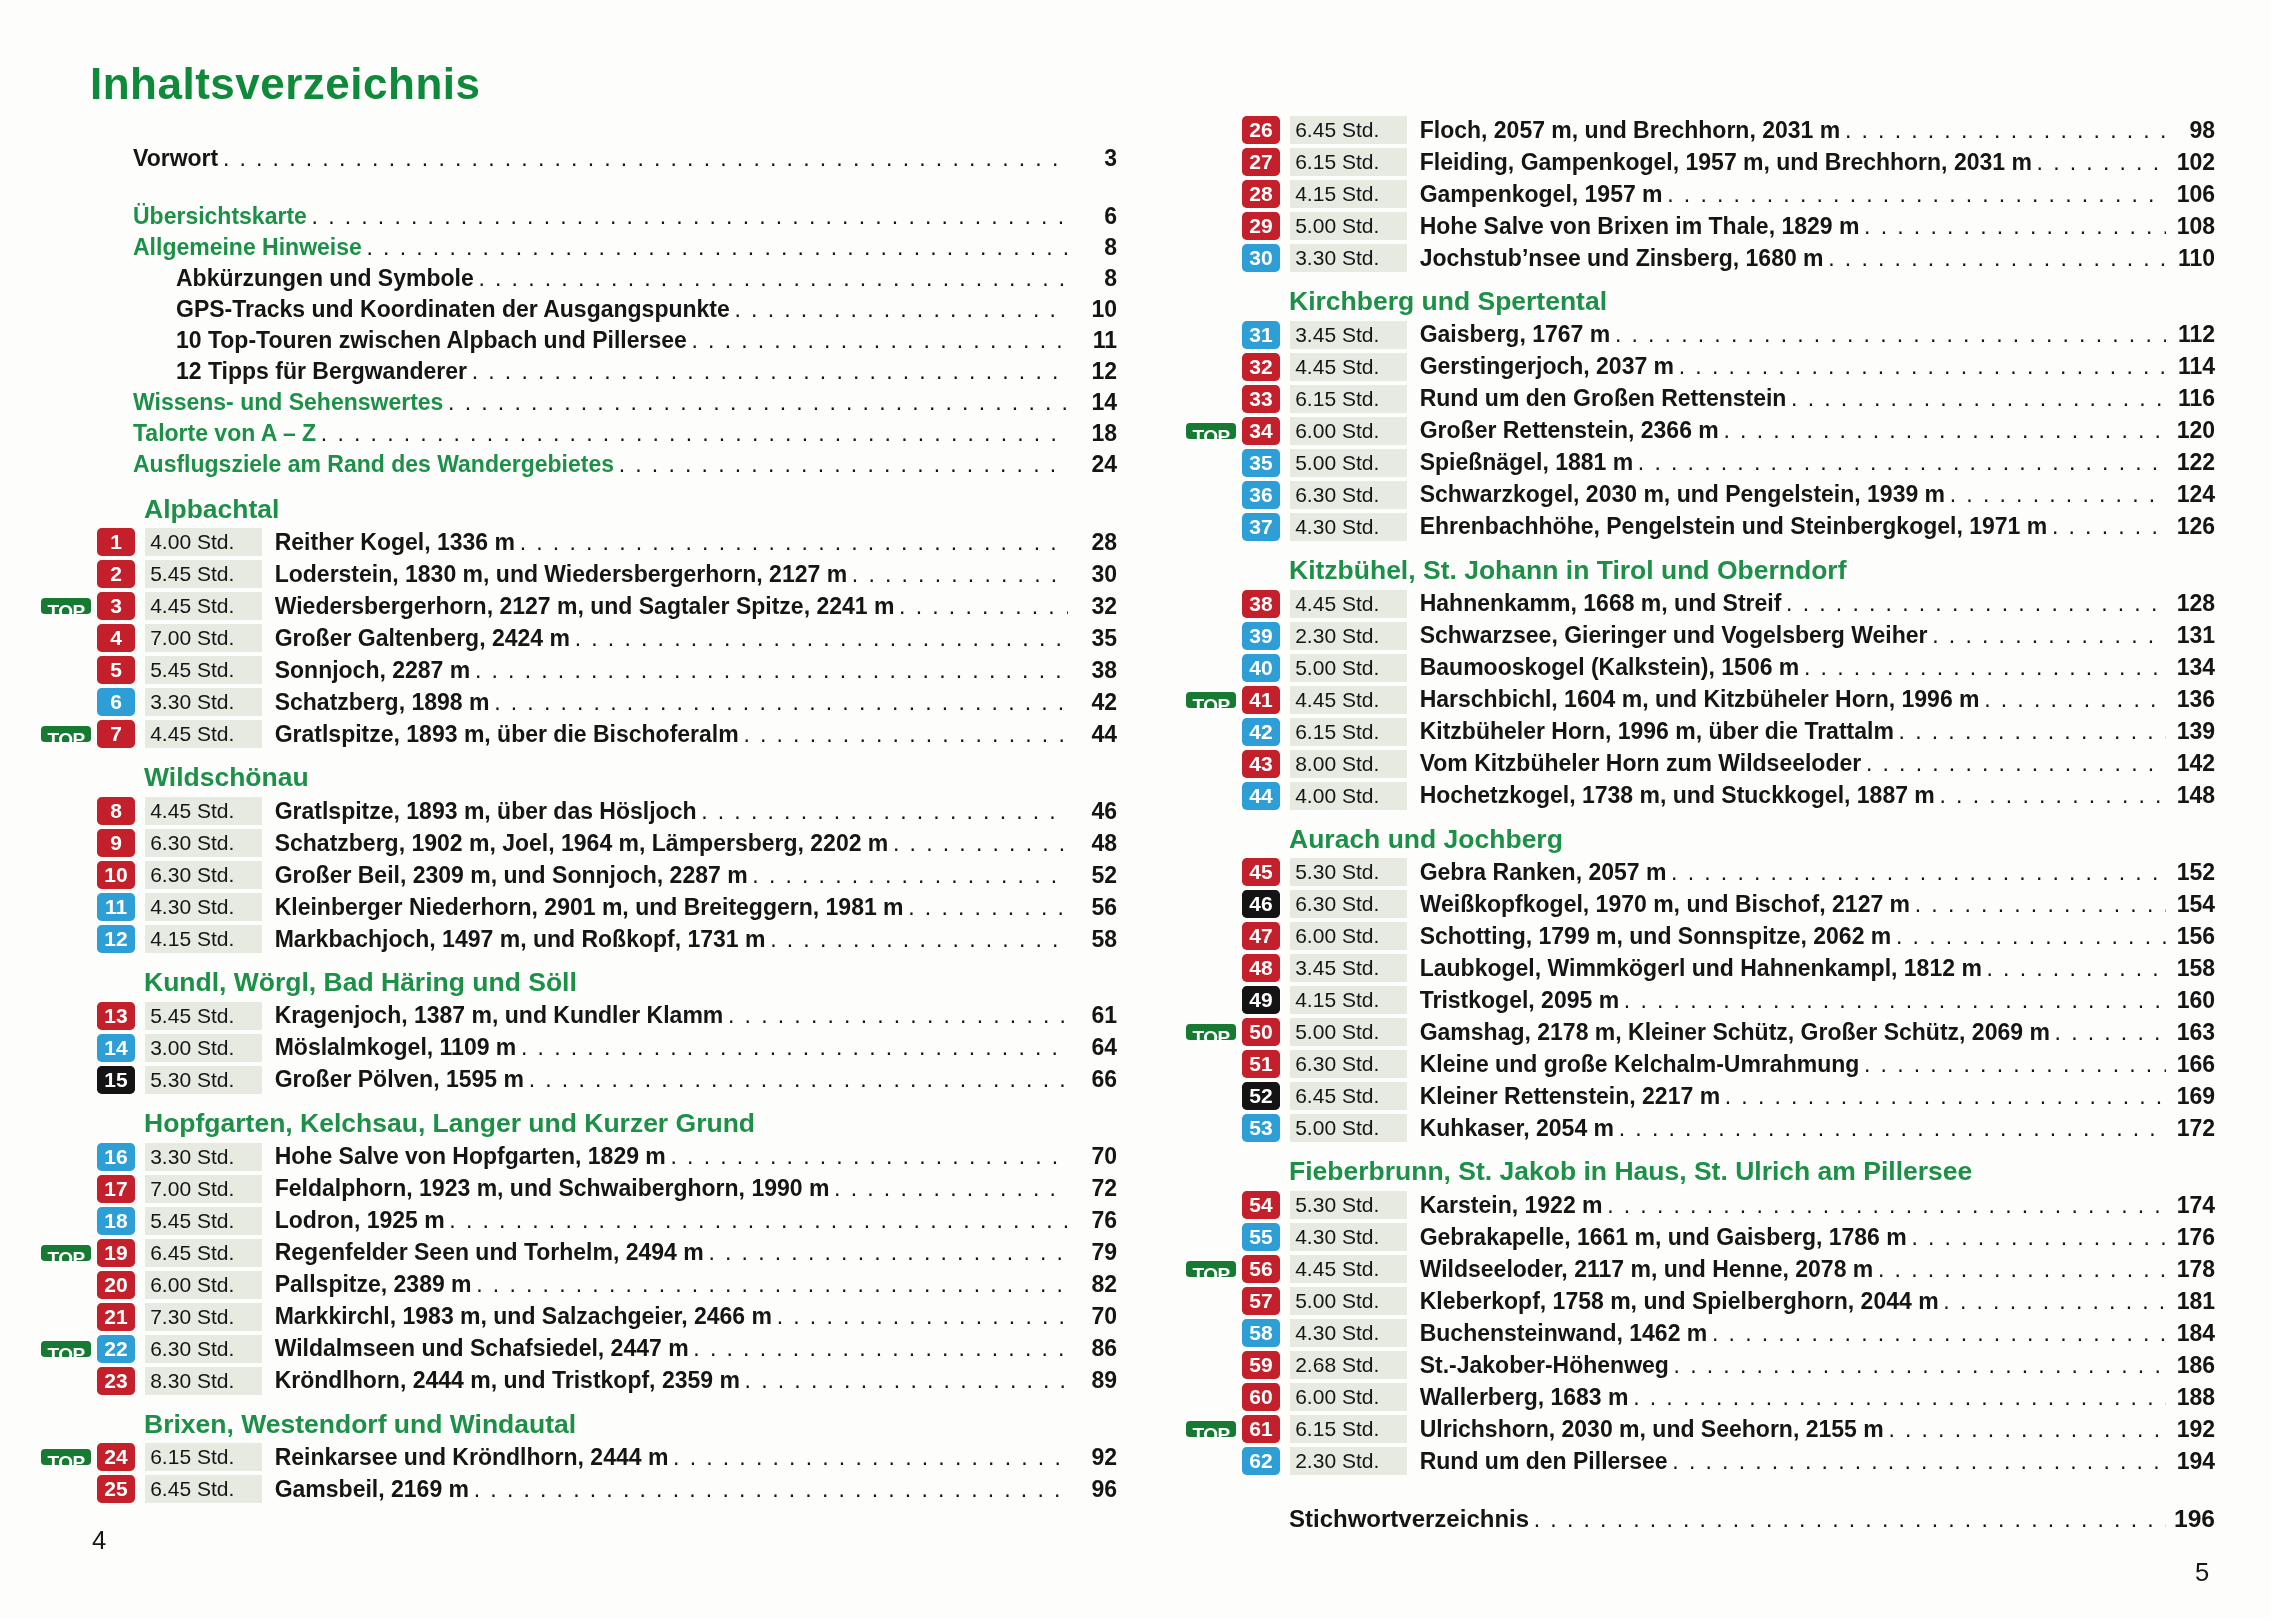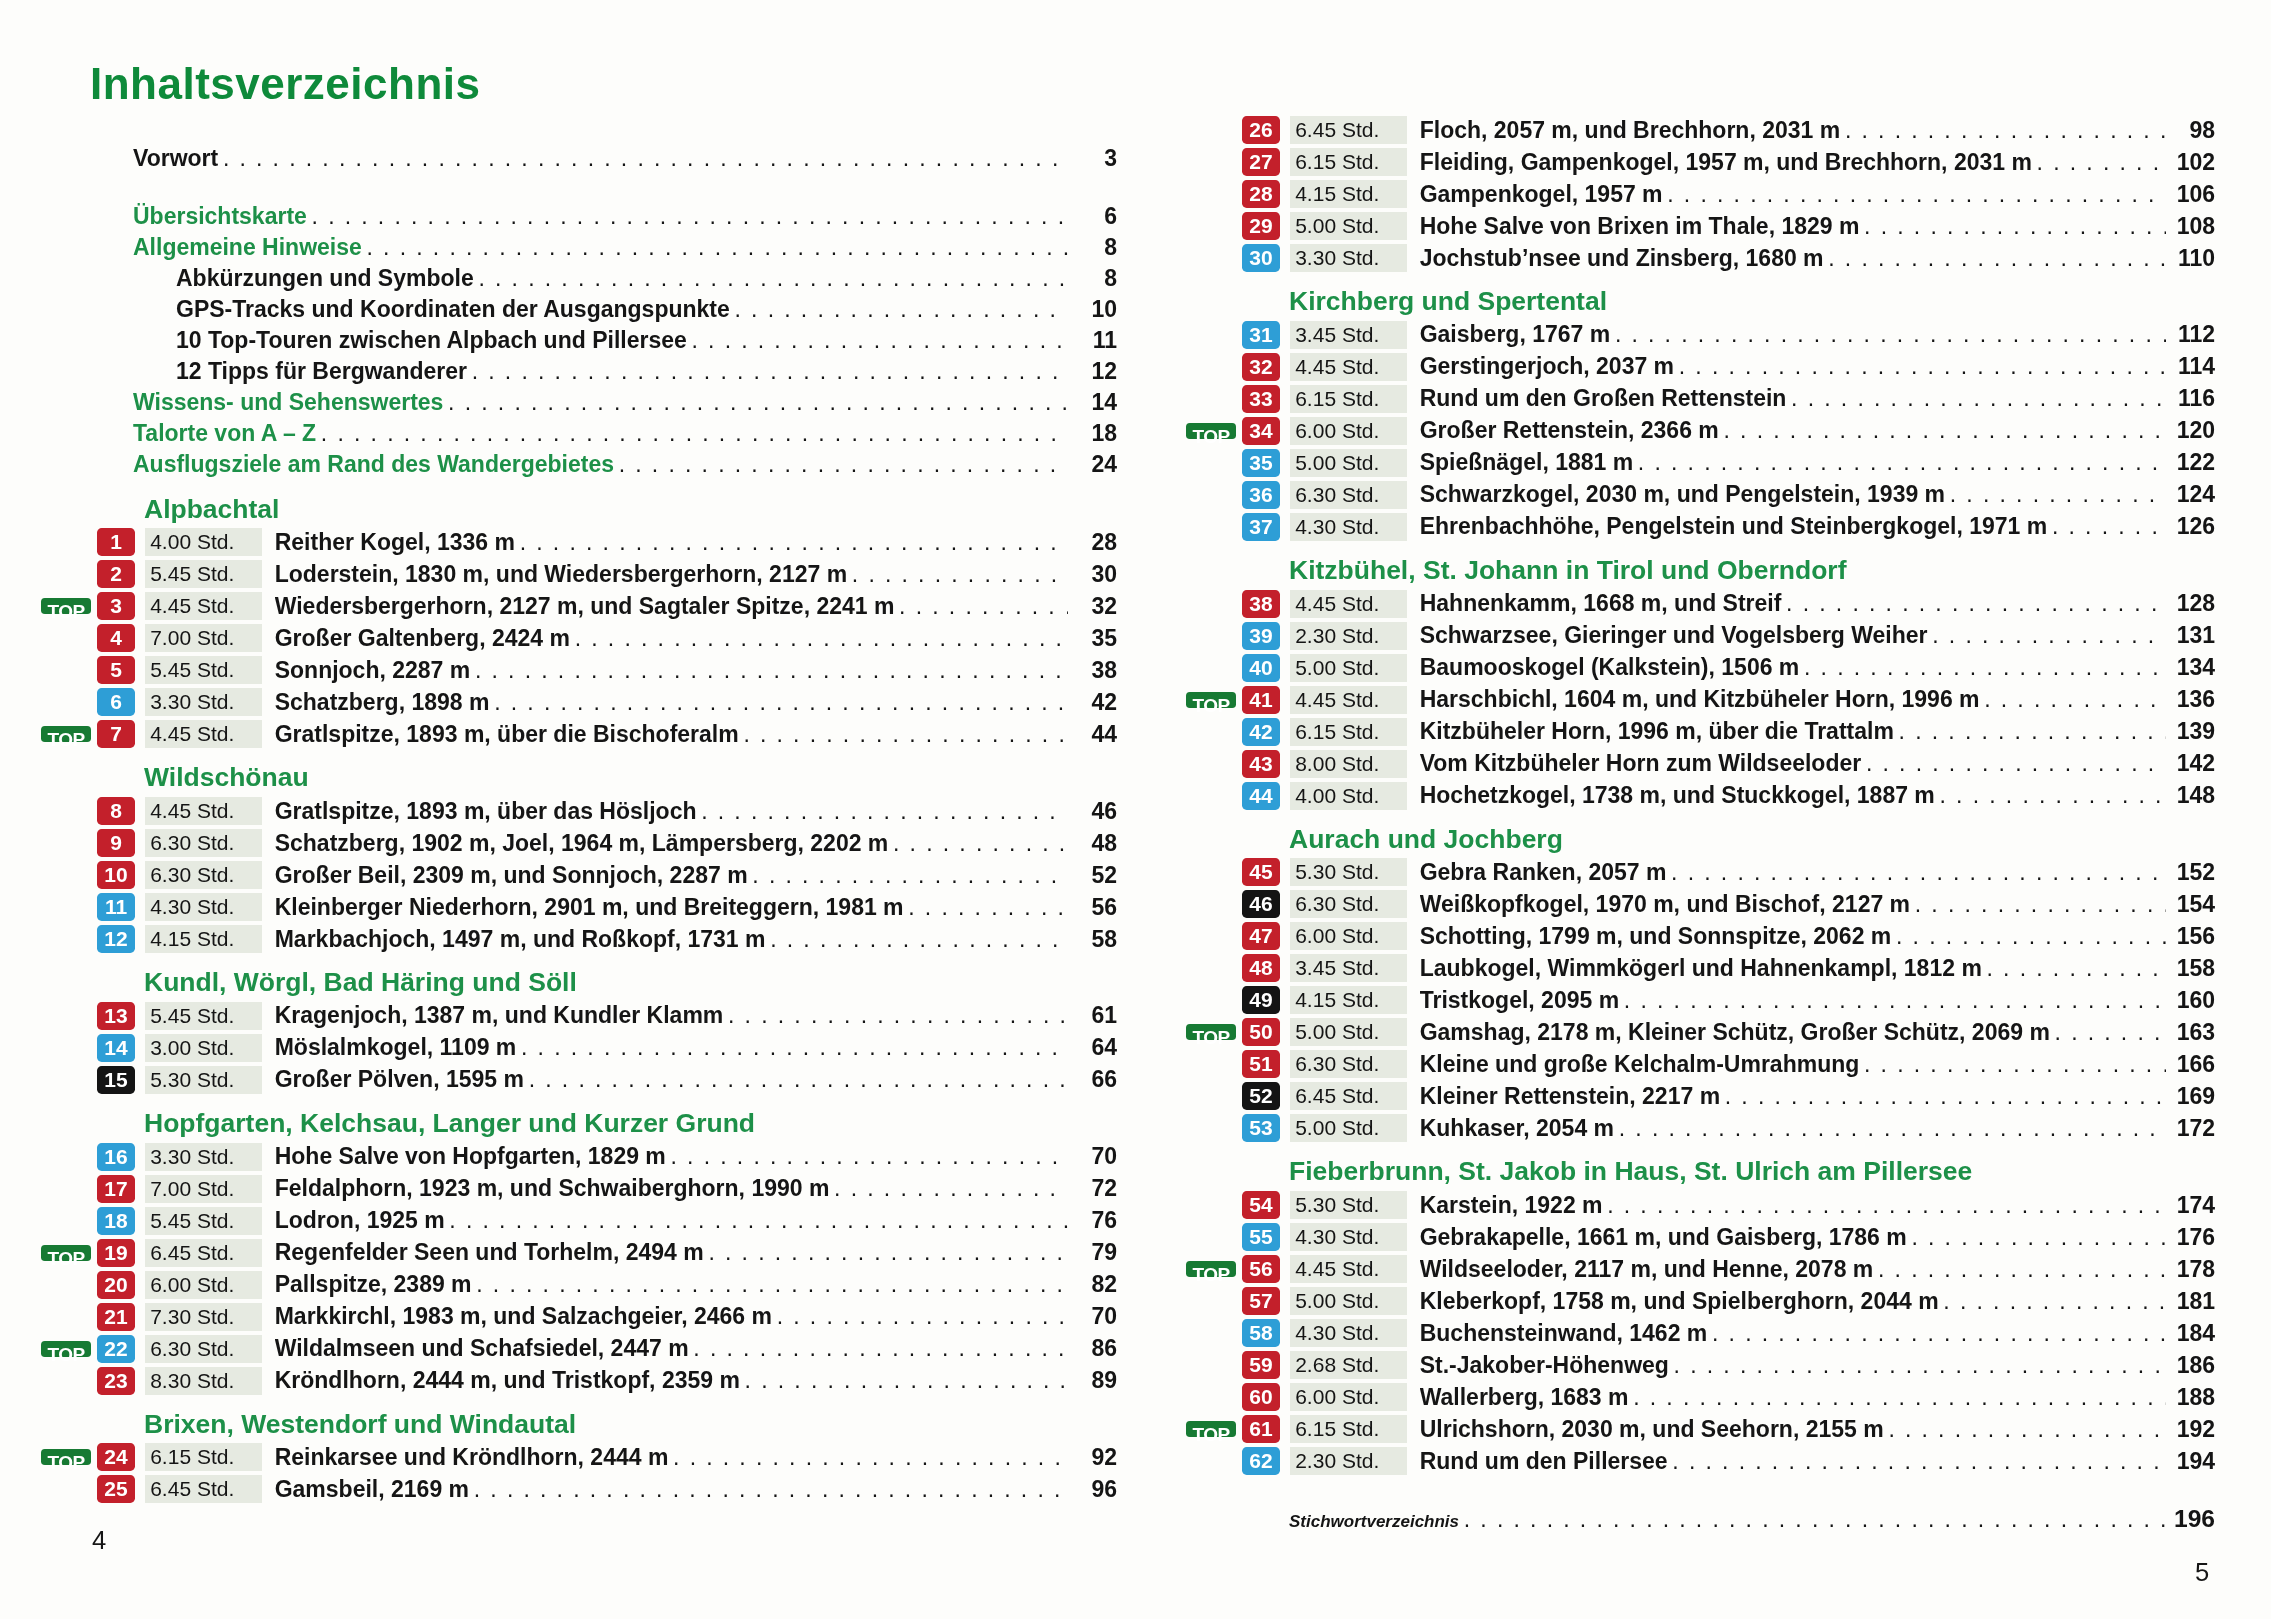--- a/index.html
+++ b/index.html
@@ -66,21 +66,21 @@
   }
   .leader::after{
     content:". . . . . . . . . . . . . . . . . . . . . . . . . . . . . . . . . . . . . . . . . . . . . . . . . . . . . . . . . . . . . . . . . . . . . . . . . . . . . . . . . . . . . . . .";
     letter-spacing:1.9px;
   }
   .pagenum{white-space:nowrap;font-size:23px;font-weight:700;min-width:44px;text-align:right;flex:none;}
   .fm-row .pagenum{font-weight:700;}
 
   
   .index-row{display:flex;align-items:baseline;padding-left:106px;margin-top:28px;height:32px;}
-  .index-label{font-size:17px;font-weight:700;white-space:nowrap;font-style:italic;}
+  .index-label{font-size:24px;font-weight:700;white-space:nowrap;}
 
   
   .folio{font-size:25.6px;font-weight:400;margin-top:21px;}
   #page-left .folio{padding-left:54px;}
   #page-right .folio{text-align:right;padding-right:5.7px;}
 </style>
 </head>
 <body>
 
 <div class="page" id="page-left">

